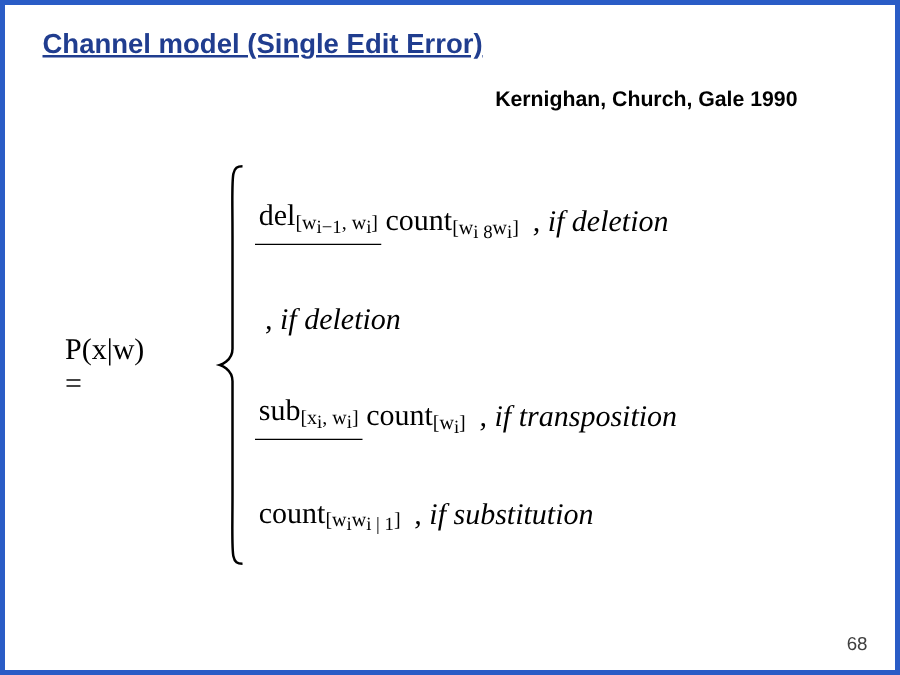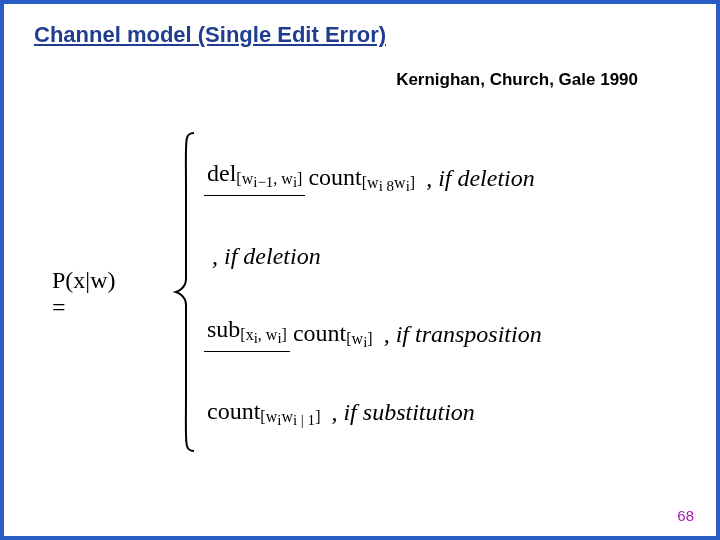--- a/index.html
+++ b/index.html
@@ -64,21 +64,21 @@
   .frac .num{border-bottom:1.4px solid #000;padding:0 3px 3px;}
   .frac .den{padding:3px 3px 0;}
   .sml{font-size:16px;vertical-align:-3px;}
   .sml2{font-size:15px;vertical-align:-3px;}
   .cond{white-space:nowrap;font-style:italic;}
   .pagenum{
     position:absolute;
     right:22px;
     bottom:12px;
     font-size:15px;
-    color:#a21caf;
+    color:#404040;
   }
 </style>
 </head>
 <body>
 
 <div class="title">Channel model (Single Edit Error)</div>
 <div class="subtitle">Kernighan, Church, Gale 1990</div>
 
 <div class="equation">
   <div class="lhs">P(x|w) =</div>

